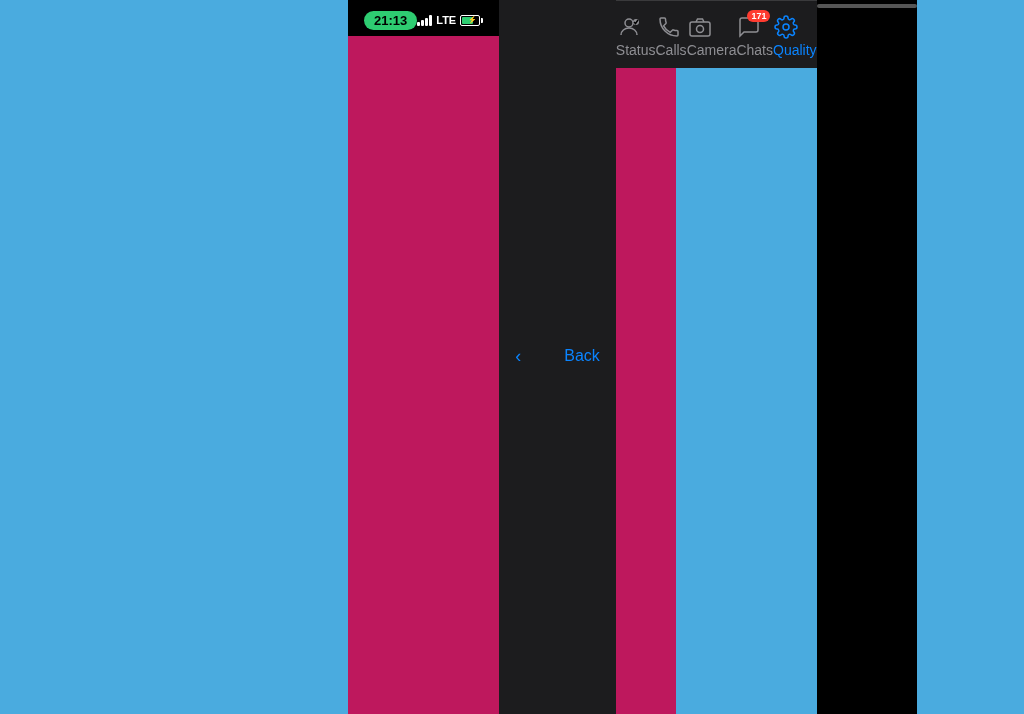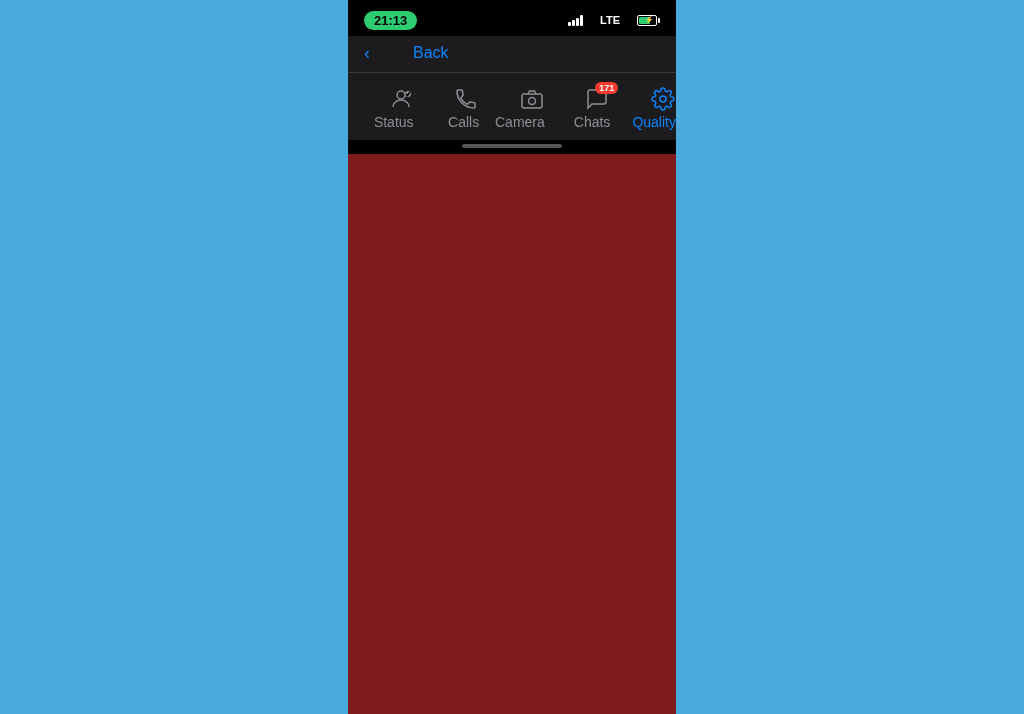--- a/index.html
+++ b/index.html
@@ -11,23 +11,23 @@
       display: flex;
       justify-content: center;
       align-items: center;
       font-family: -apple-system, BlinkMacSystemFont, 'Helvetica Neue', sans-serif;
       overflow: hidden;
     }
 
     .phone-container {
       width: 328px;
       height: 714px;
-      background-color: #7f1d1d;
-      display: flex;
-      flex-direction: column;
+      background-color: #be185d;
+      display: flex;
+      flex-direction: row;
       position: relative;
     }
 
     
     .status-bar {
       display: flex;
       justify-content: space-between;
       align-items: center;
       padding: 8px 16px 4px 16px;
       background: #000;
@@ -39,21 +39,21 @@
       border-radius: 12px;
       padding: 2px 10px;
       font-size: 13px;
       font-weight: 600;
       color: #000;
     }
 
     .status-icons {
       display: flex;
       align-items: center;
-      gap: 17px;
+      gap: 4px;
       color: #fff;
       font-size: 11px;
     }
 
     .signal-bars {
       display: flex;
       align-items: flex-end;
       gap: 1px;
       height: 12px;
     }
@@ -214,21 +214,21 @@
       display: flex;
       justify-content: space-around;
       align-items: center;
       padding: 6px 0 4px 0;
       height: 68px;
     }
 
     .tab-item {
       display: flex;
       flex-direction: column;
-      align-items: flex-end;
+      align-items: flex-start;
       gap: 2px;
       cursor: pointer;
       flex: 1;
       position: relative;
     }
 
     .tab-icon {
       width: 26px;
       height: 26px;
       display: flex;

